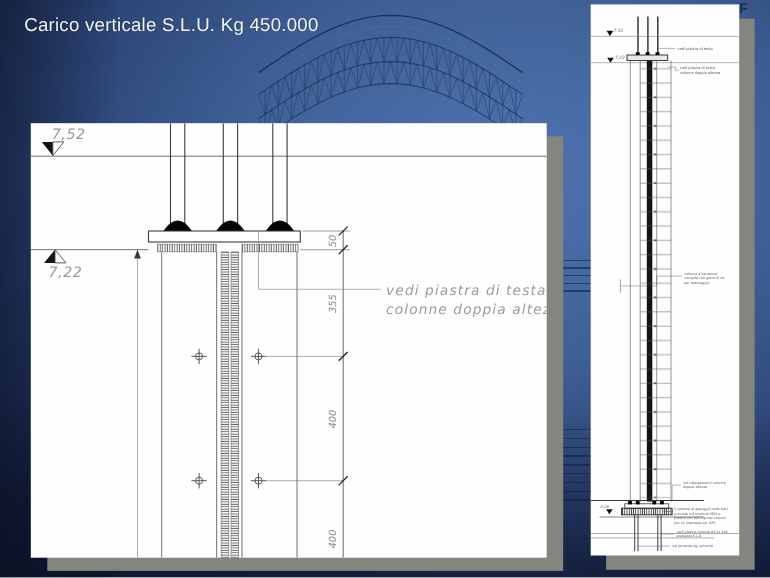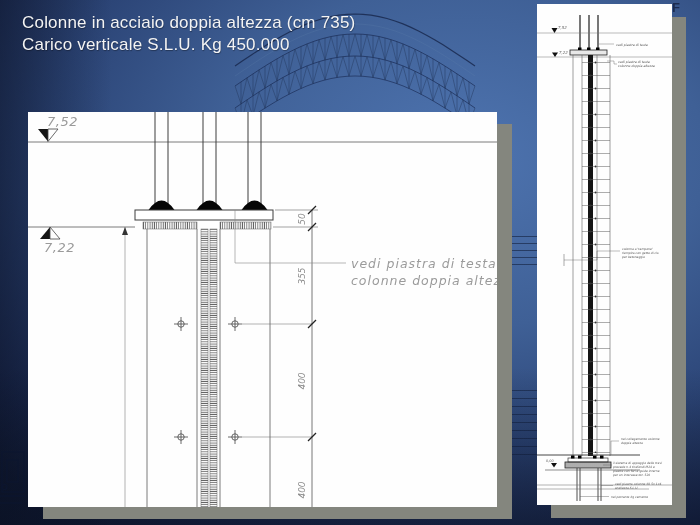--- a/index.html
+++ b/index.html
@@ -94,21 +94,20 @@
       <line x1="0" y1="66" x2="26" y2="66"></line>
       <line x1="0" y1="73" x2="22" y2="73"></line>
       <circle cx="4.5" cy="57" r="2.5"></circle>
     </g>
   </svg>
 
   <div class="gaplines1"></div>
   <div class="gaplines2"></div>
 
   <div class="title-block">
-    <div>Colonne in acciaio doppia altezza (cm 735)</div>
     <div>Carico verticale S.L.U. Kg 450.000</div>
   </div>
 
   <div class="panel-main">
     <svg viewBox="0 0 469 395" width="469" height="395">
       <defs>
         <pattern id="hv" width="2.2" height="7" patternUnits="userSpaceOnUse">
           <line x1="1" y1="0" x2="1" y2="7" stroke="#555" stroke-width="0.8"></line>
         </pattern>
         <pattern id="hh" width="7" height="2.2" patternUnits="userSpaceOnUse">

